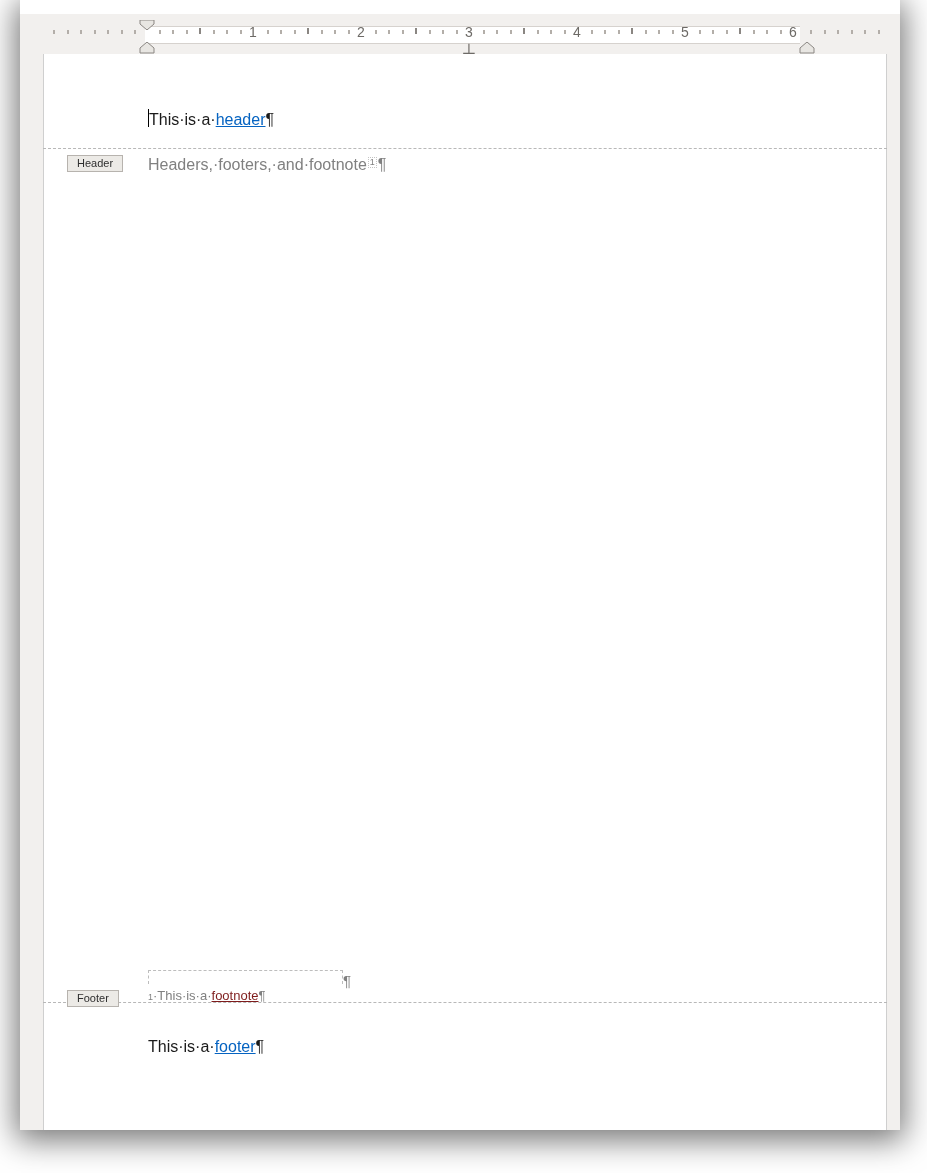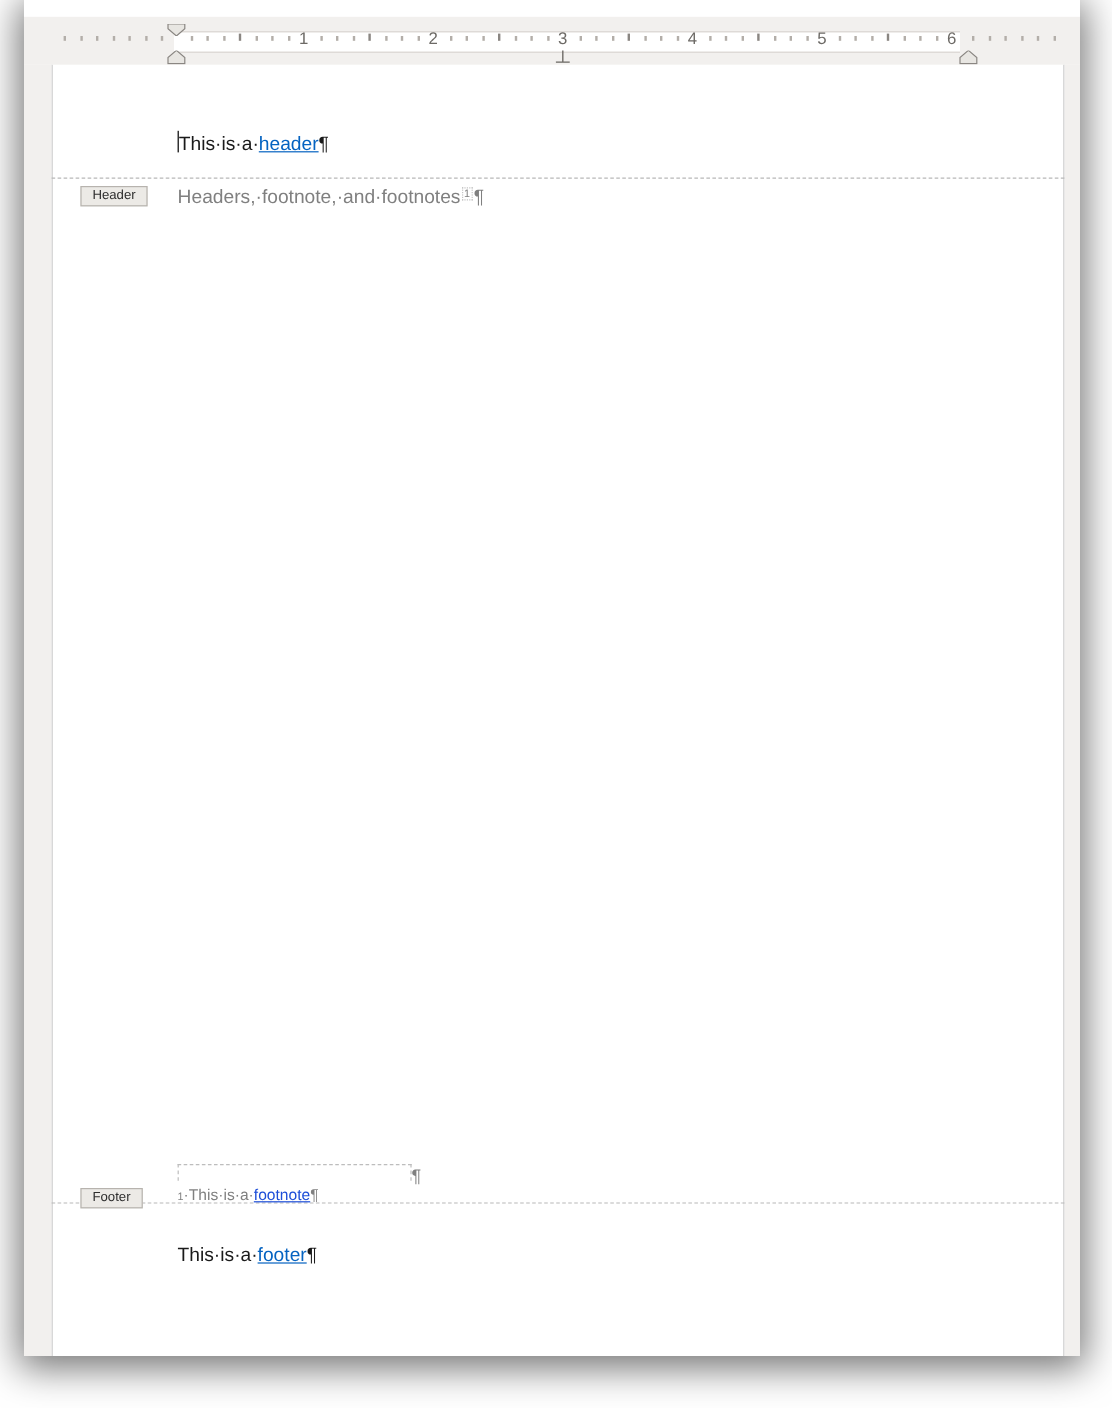--- a/index.html
+++ b/index.html
@@ -222,27 +222,27 @@
   <div class="dash-line dash2"></div>
 
   <div class="tag tag-header">Header</div>
   <div class="tag tag-footer">Footer</div>
 
   <div class="doc-text header-line">
     <span class="cursor"></span><span>This·is·a·</span><span class="link">header</span><span class="pilcrow">¶</span>
   </div>
 
   <div class="doc-text body-line dim">
-    <span>Headers,·footnote,·and·footnotes</span><span class="ref-box">1</span><span class="pilcrow">¶</span>
+    <span>Headers,·footers,·and·footnote</span><span class="ref-box">1</span><span class="pilcrow">¶</span>
   </div>
 
   <div class="footnote-block"></div>
   <span class="pilcrow after-sep">¶</span>
 
   <div class="doc-text footnote-line dim">
-    <span class="sup">1</span><span>·This·is·a·</span><span class="link" style="color:#1d4ed8">footnote</span><span class="pilcrow">¶</span>
+    <span class="sup">1</span><span>·This·is·a·</span><span class="link" style="color:#7f1d1d">footnote</span><span class="pilcrow">¶</span>
   </div>
 
   <div class="doc-text footer-line">
     <span>This·is·a·</span><span class="link">footer</span><span class="pilcrow">¶</span>
   </div>
 
 </div>
 
 </body></html>

